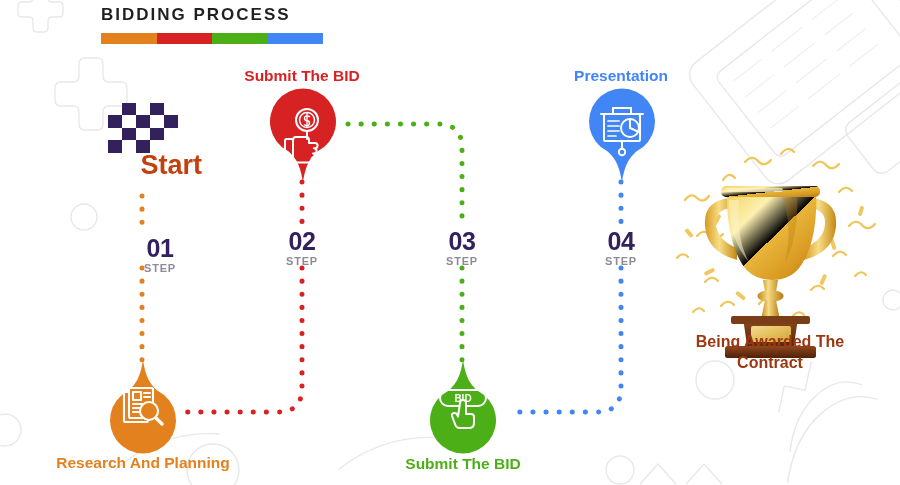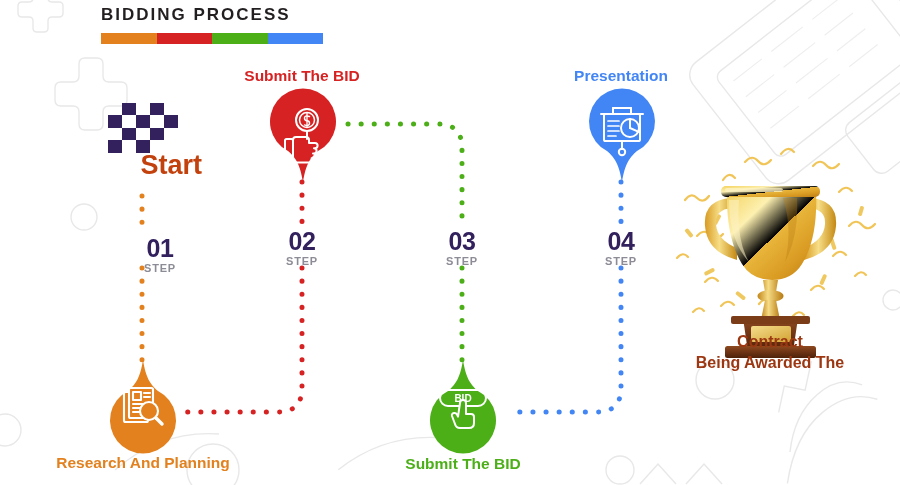--- a/index.html
+++ b/index.html
@@ -362,17 +362,17 @@
       <ellipse cx="107.5" cy="156" rx="13" ry="6" fill="url(#goldStem)"></ellipse>
       <path d="M102,160 l11,0 l4,20 l-19,0 z" fill="url(#goldStem)"></path>
 
       <path d="M80,178 l55,0 l-5,34 l-45,0 z" fill="url(#baseWood)"></path>
       <rect x="68" y="176" width="79" height="8" rx="2" fill="#7b3c18"></rect>
       <rect x="62" y="206" width="91" height="12" rx="2.5" fill="url(#baseWood)"></rect>
       <rect x="88" y="186" width="40" height="16" rx="2" fill="url(#plate)"></rect>
     </svg>
   </div>
   <div id="cap-trophy" style="left:650px; top:331px;">
+    <div>Being Awarded The</div>
     <div>Contract</div>
-    <div>Being Awarded The</div>
   </div>
 
 </div>
 
 </body></html>

